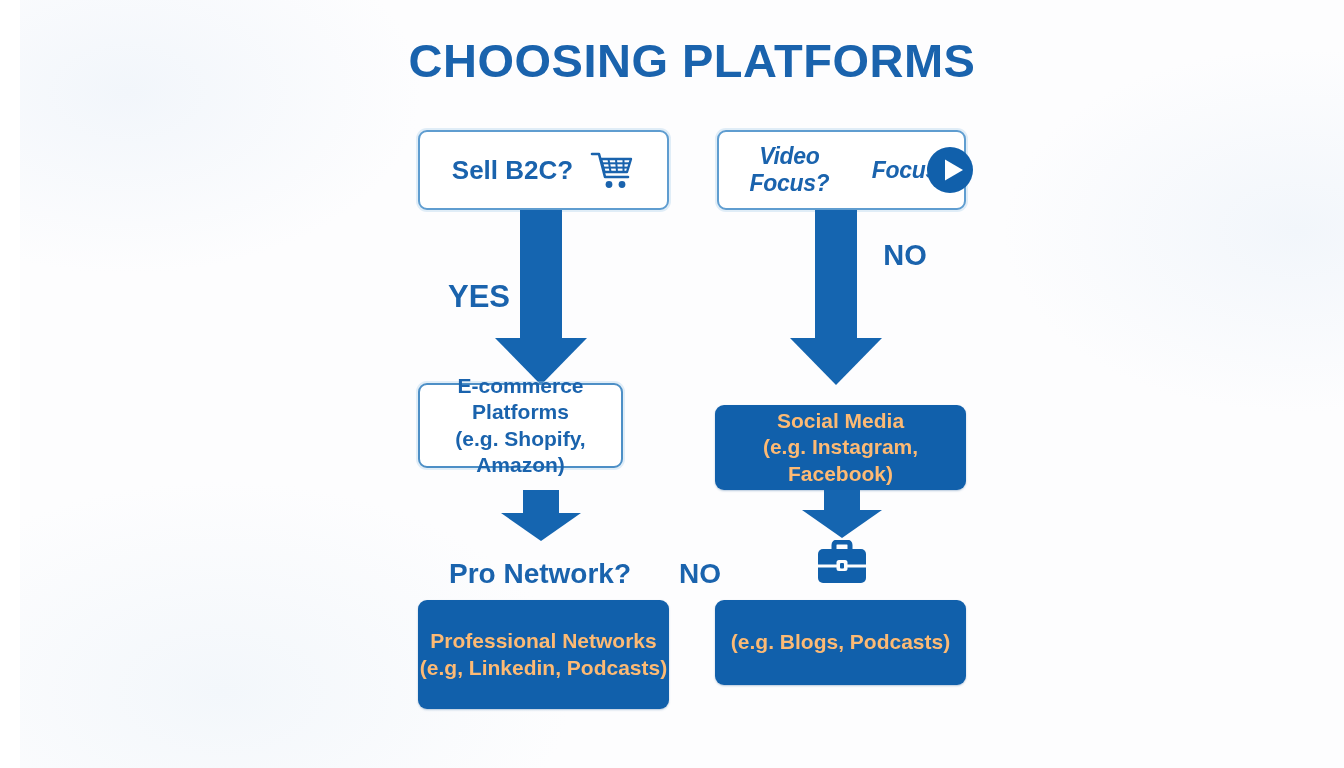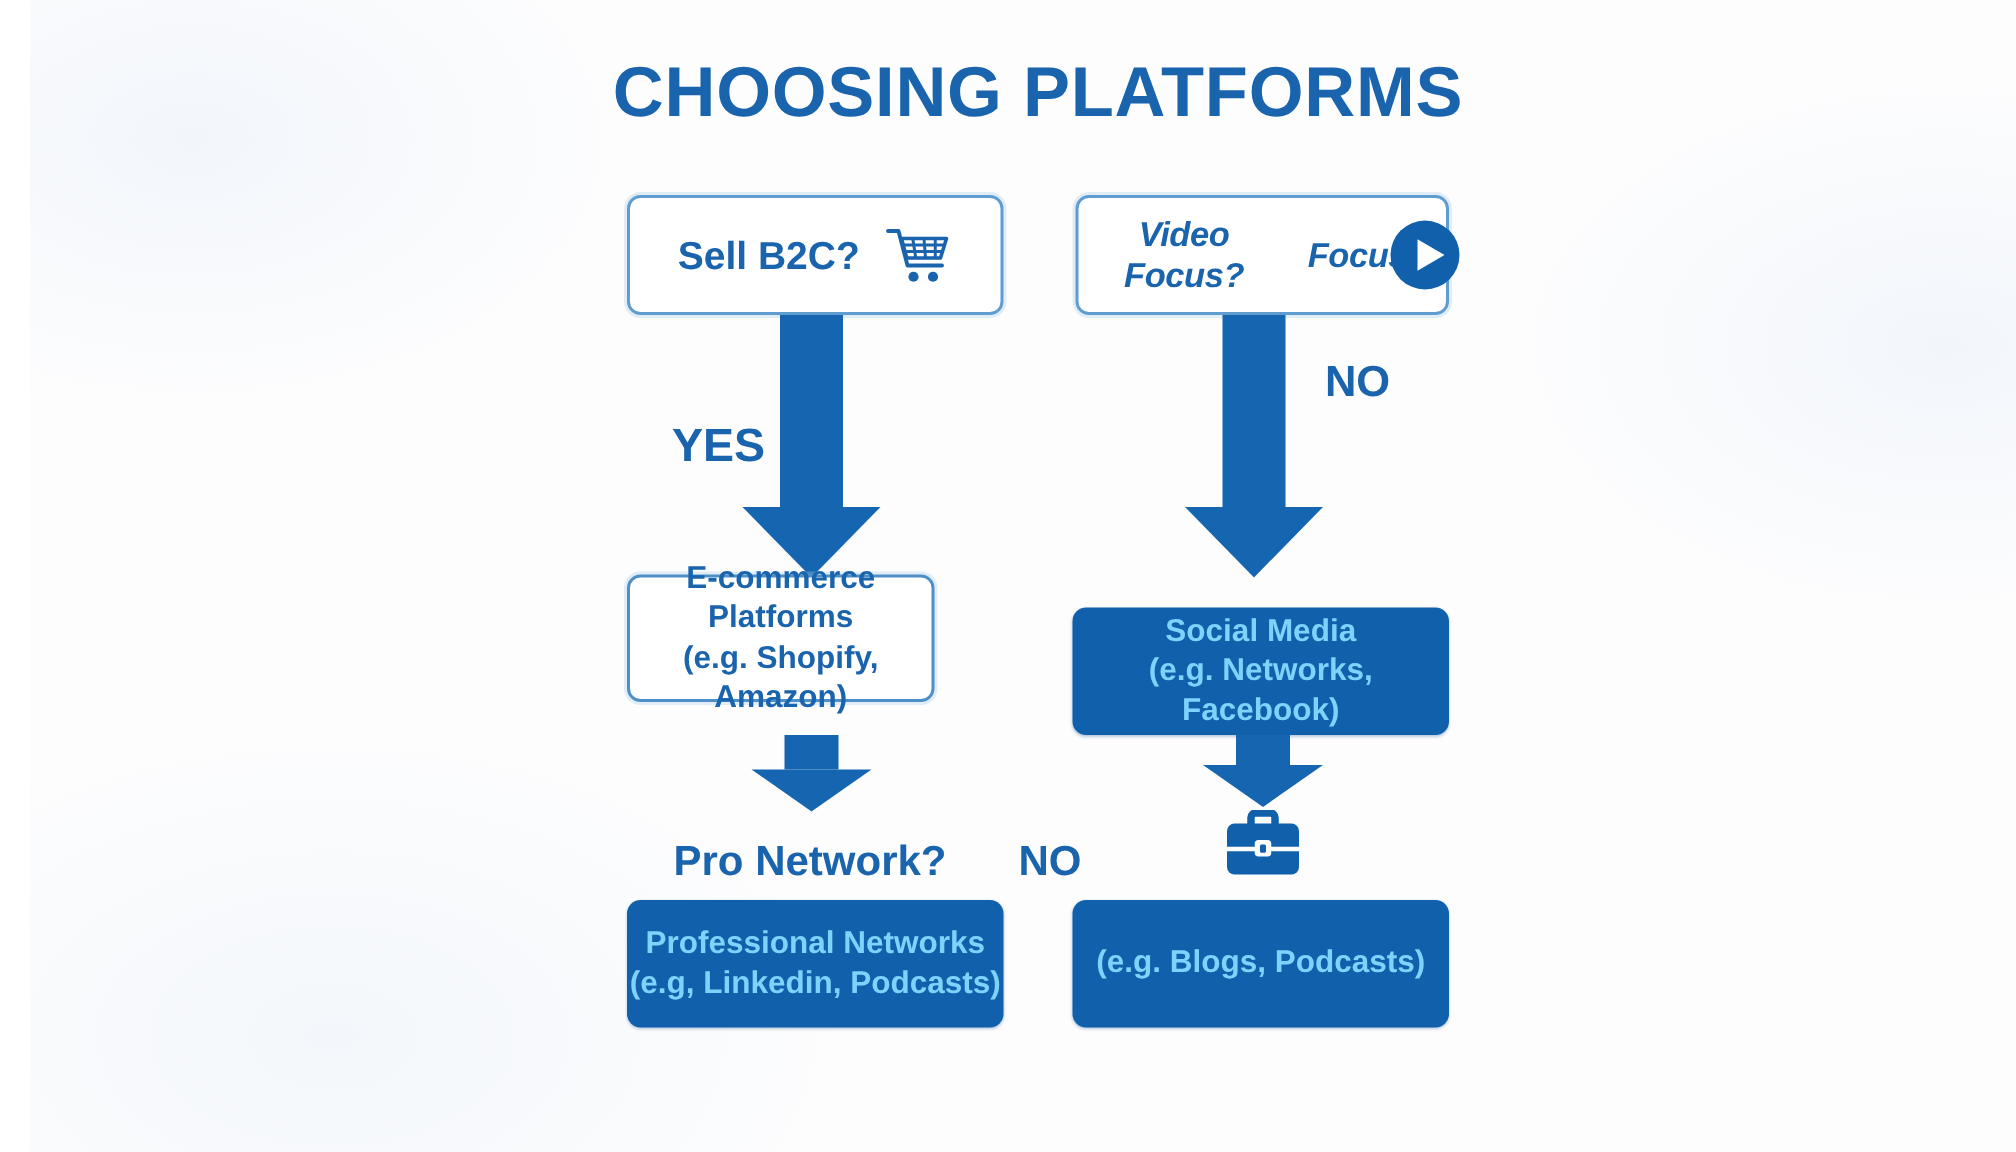--- a/index.html
+++ b/index.html
@@ -37,21 +37,21 @@
     font-weight: bold;
   }
   .box-outline {
     background: #ffffff;
     border: 2px solid #5f9dd0;
     color: #1a63ad;
     box-shadow: 0 0 0 2px rgba(170, 205, 235, 0.35);
   }
   .box-solid {
     background: #1160ab;
-    color: #7dd3fc;
+    color: #fdba74;
     box-shadow: 0 1px 2px rgba(20, 80, 140, 0.3);
   }
   .decision-row {
     display: flex;
     flex-direction: row;
     align-items: center;
     gap: 16px;
   }
   .decision-label { font-size: 26px; }
   .video-label { font-size: 23px; letter-spacing: -0.3px; }
@@ -131,21 +131,21 @@
   <div class="branch-label yes-label" style="left:415px; top:279px; width:75px; text-align:right;">YES</div>
   <div class="branch-label no-label" style="left:855px; top:239px; width:60px; text-align:center;">NO</div>
 
   <div class="box box-outline two-line" style="left:398px; top:383px; width:205px; height:85px; border-color:#4d8fc6;">
     <div>E-commerce Platforms</div>
     <div>(e.g. Shopify, Amazon)</div>
   </div>
 
   <div class="box box-solid two-line" style="left:695px; top:405px; width:251px; height:85px;">
     <div>Social Media</div>
-    <div>(e.g. Networks, Facebook)</div>
+    <div>(e.g. Instagram, Facebook)</div>
   </div>
 
   <div class="arrow small-arrow" style="left:481px; top:490px;">
     <div class="shaft"></div>
       <div class="head"></div>
   </div>
   <div class="arrow small-arrow" style="left:782px; top:490px;">
     <div class="shaft" style="height:20px;"></div>
       <div class="head"></div>
   </div>
@@ -156,21 +156,21 @@
   <span class="icon-abs" style="left:796px; top:540px;">
     <svg width="52" height="46" viewBox="0 0 52 46">
       <rect x="18" y="2" width="16" height="12" rx="3" fill="none" stroke="#1160ab" stroke-width="5"></rect>
       <rect x="2" y="9" width="48" height="34" rx="5" fill="#1160ab"></rect>
       <rect x="2" y="24.5" width="48" height="3" fill="#fdfdfe"></rect>
       <rect x="20.5" y="20" width="11" height="11" rx="2.5" fill="#fdfdfe"></rect>
       <rect x="24" y="23" width="4" height="5.5" rx="1" fill="#1160ab"></rect>
     </svg>
   </span>
 
-  <div class="box box-solid two-line" style="left:398px; top:600px; width:251px; height:85px;">
+  <div class="box box-solid two-line" style="left:398px; top:600px; width:251px; height:109px;">
     <div>Professional Networks</div>
     <div>(e.g, Linkedin, Podcasts)</div>
   </div>
 
   <div class="box box-solid two-line" style="left:695px; top:600px; width:251px; height:85px;">
     <div>(e.g. Blogs, Podcasts)</div>
   </div>
 
 </div>
 

